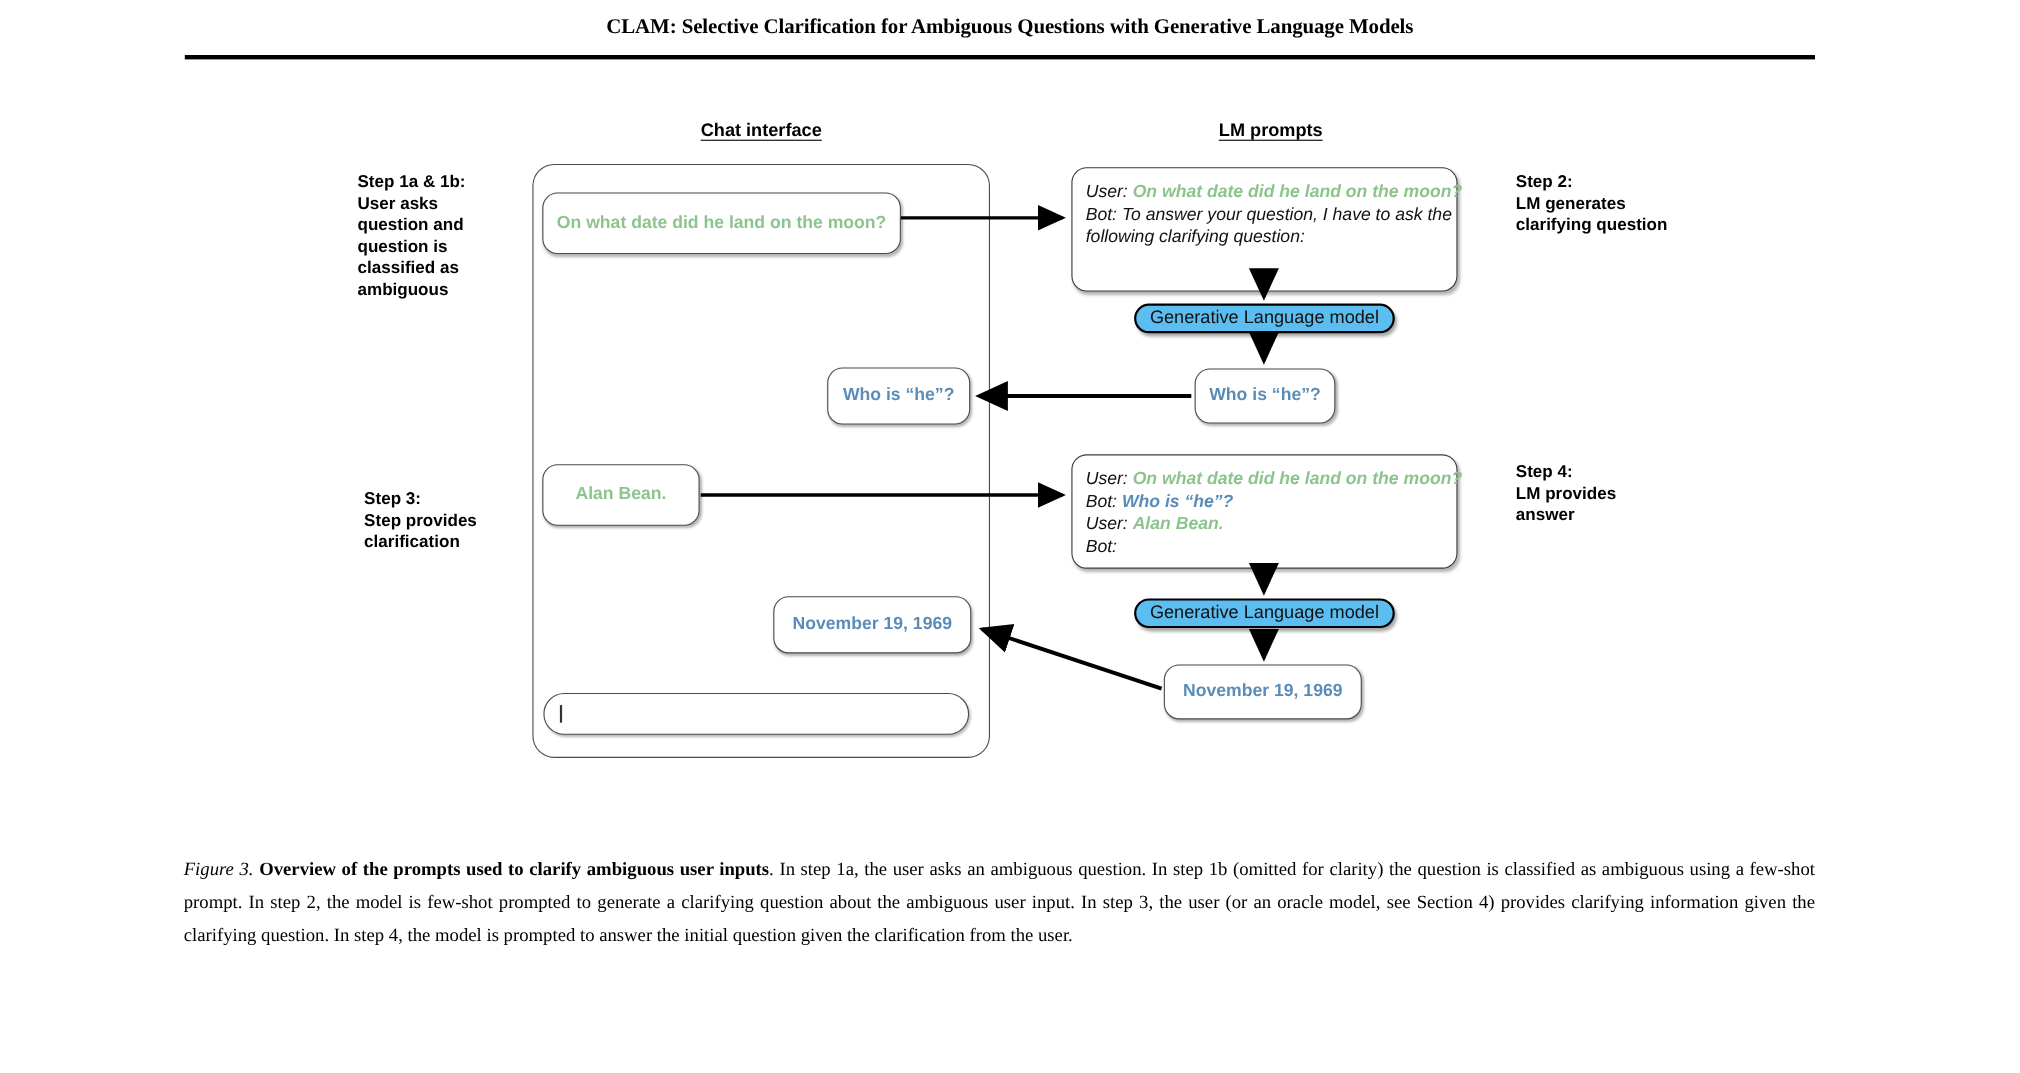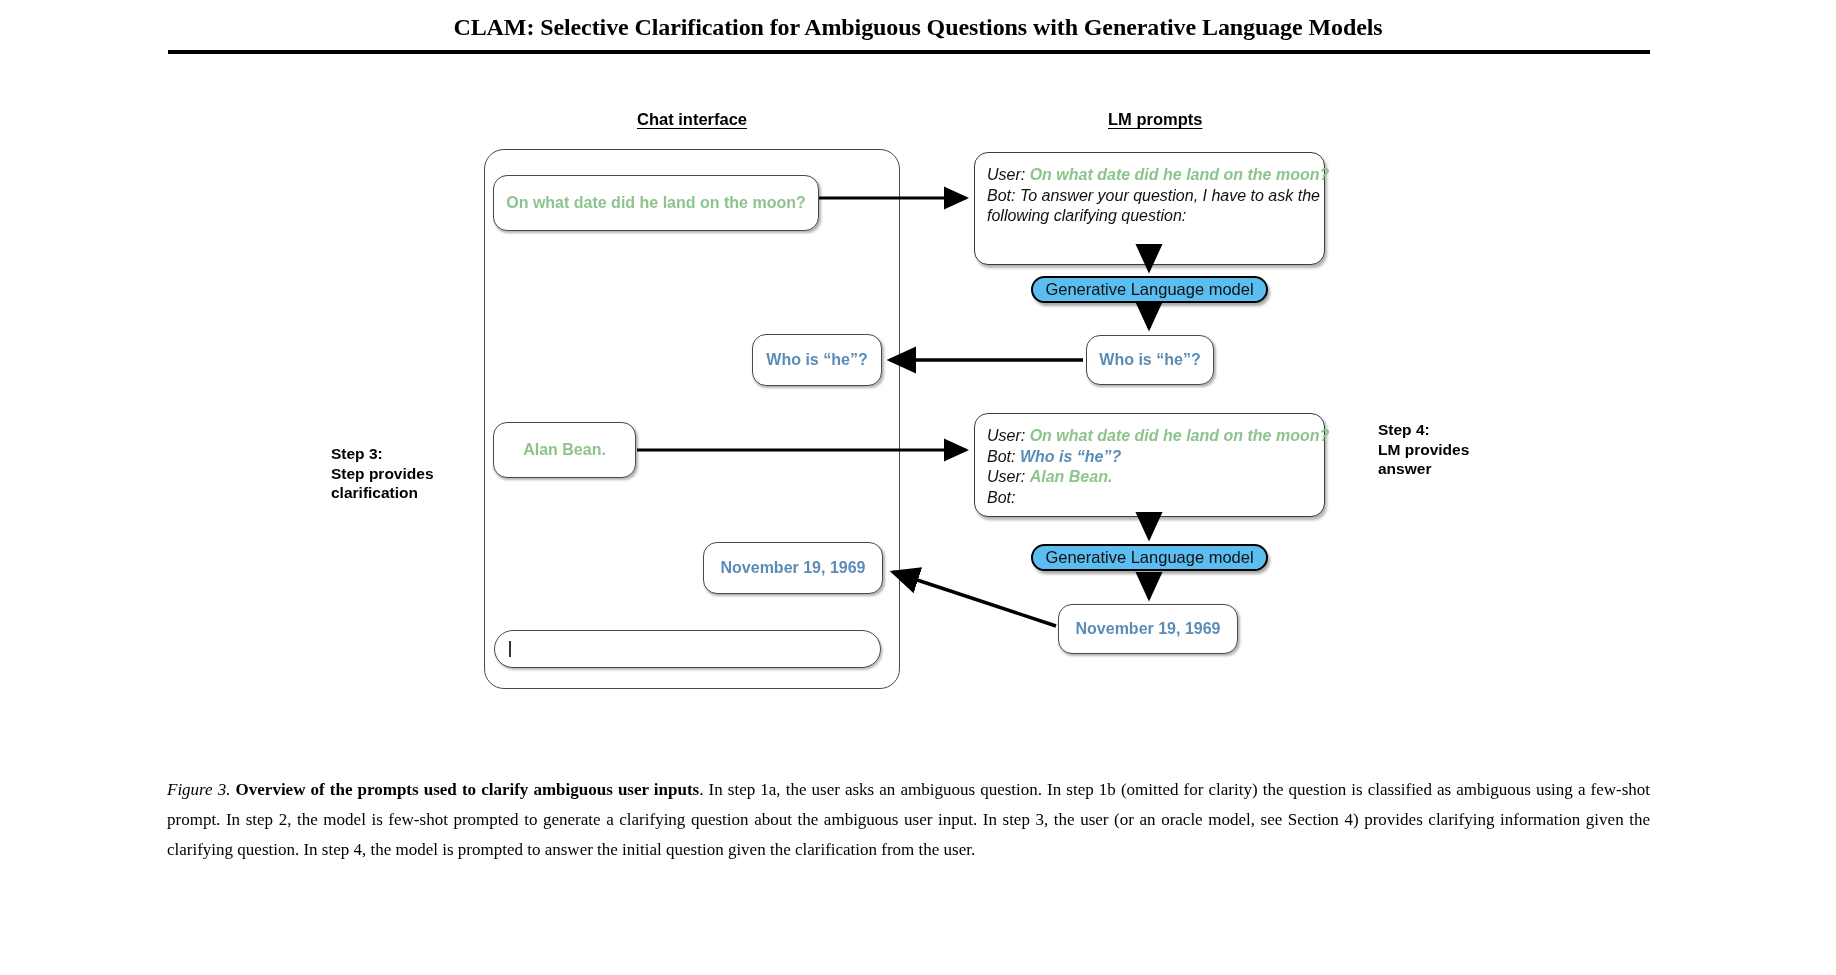--- a/index.html
+++ b/index.html
@@ -17,21 +17,21 @@
 
   
   #paper-title {
     position: absolute;
     left: 168px;
     top: 14px;
     width: 1500px;
     text-align: center;
     font-family: "Liberation Serif", serif;
     font-weight: bold;
-    font-size: 24px;
+    font-size: 19px;
     color: #000;
     letter-spacing: -0.1px;
   }
   #header-rule {
     position: absolute;
     left: 168px;
     top: 50px;
     width: 1482px;
     height: 4px;
     background: #000;
@@ -202,23 +202,31 @@
 <body>
 
 <div id="paper-title">CLAM: Selective Clarification for Ambiguous Questions with Generative Language Models</div>
 <div id="header-rule"></div>
 
 <div id="figure">
 
   <div class="col-header" id="hdr-chat">Chat interface</div>
   <div class="col-header" id="hdr-lm">LM prompts</div>
 
+  <div class="step-note" id="step1">
+    <span class="step-title">Step 1a &amp; 1b:</span>
+    <span class="step-body">User asks question and question is classified as ambiguous</span>
+  </div>
   <div class="step-note" id="step3">
     <span class="step-title">Step 3:</span>
     <span class="step-body-reg">Step provides clarification</span>
+  </div>
+  <div class="step-note" id="step2">
+    <span class="step-title">Step 2:</span>
+    <span class="step-body">LM generates clarifying question</span>
   </div>
   <div class="step-note" id="step4">
     <span class="step-title">Step 4:</span>
     <span class="step-body">LM provides answer</span>
   </div>
 
   <div id="chat-panel"></div>
 
   <div class="bubble green" id="bubble-q">On what date did he land on the moon?</div>
   <div class="bubble blue" id="bubble-who-l">Who is “he”?</div>

